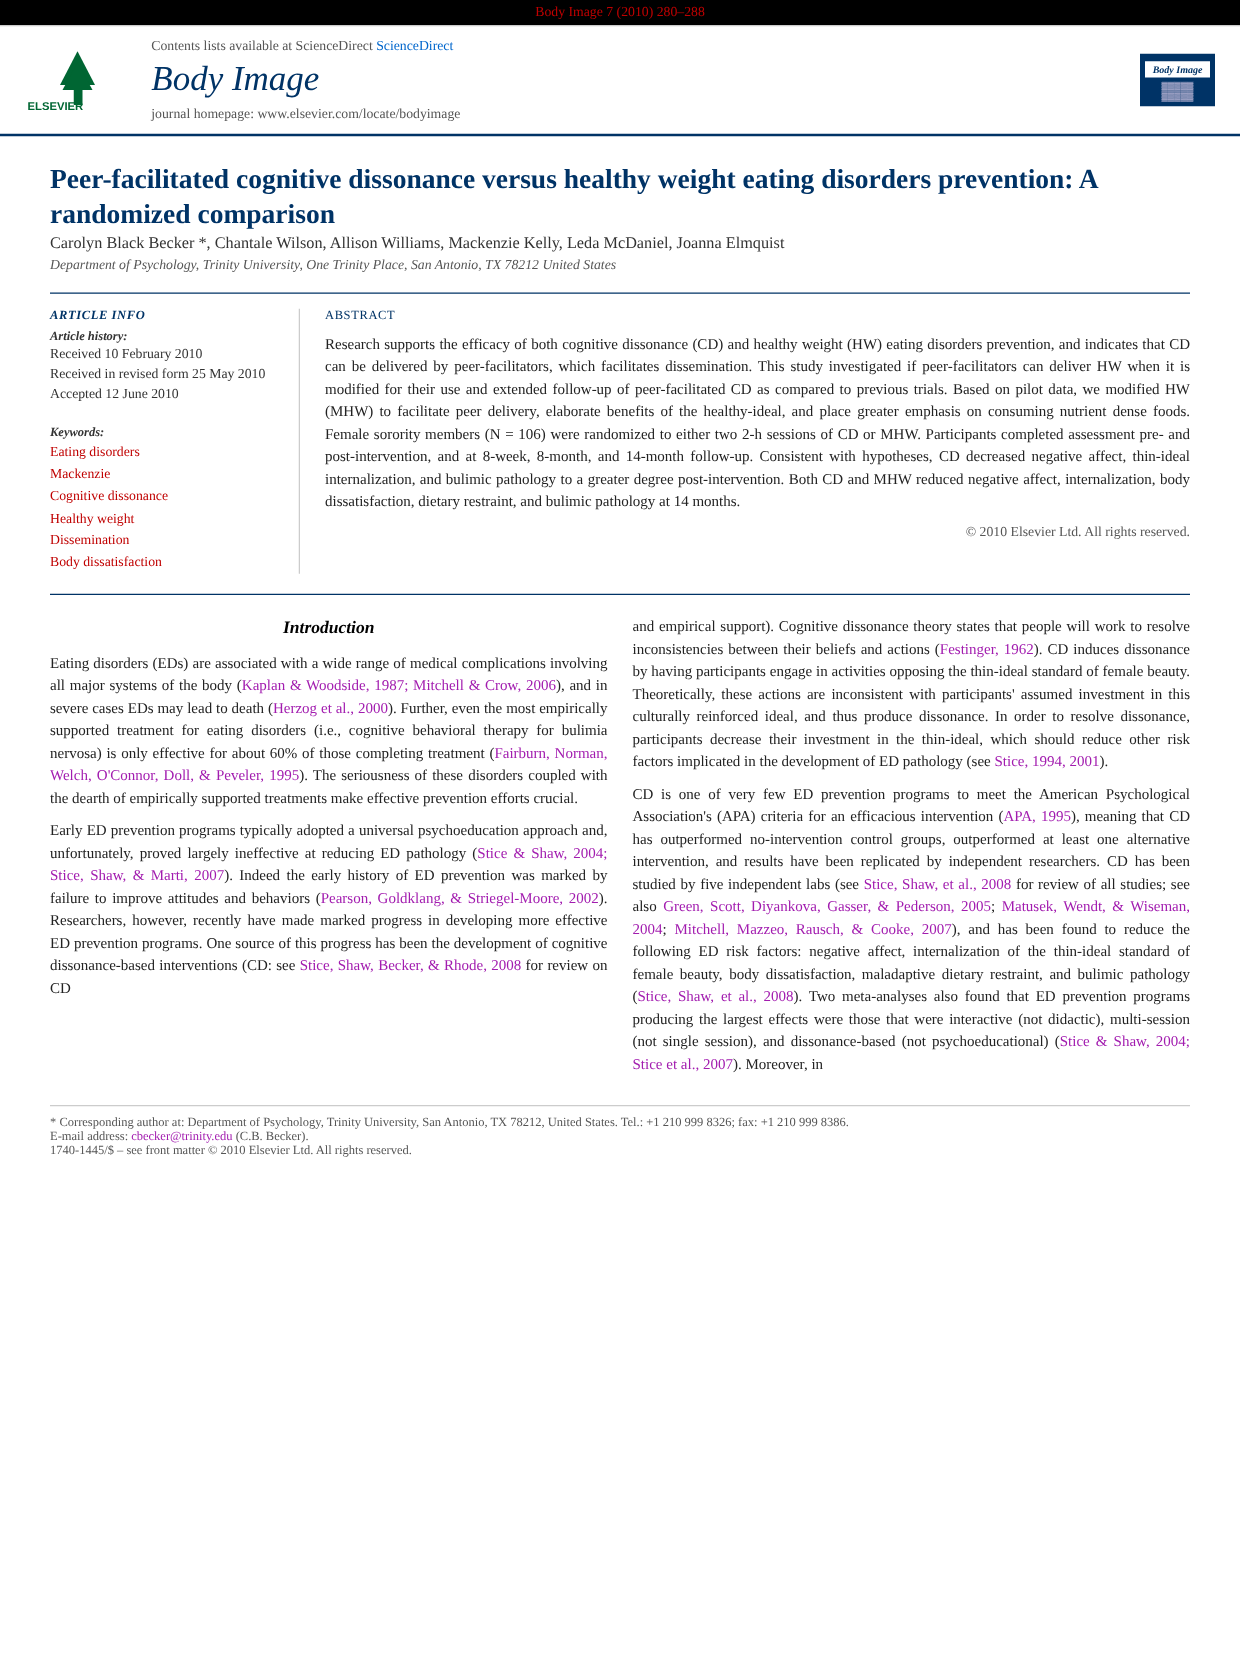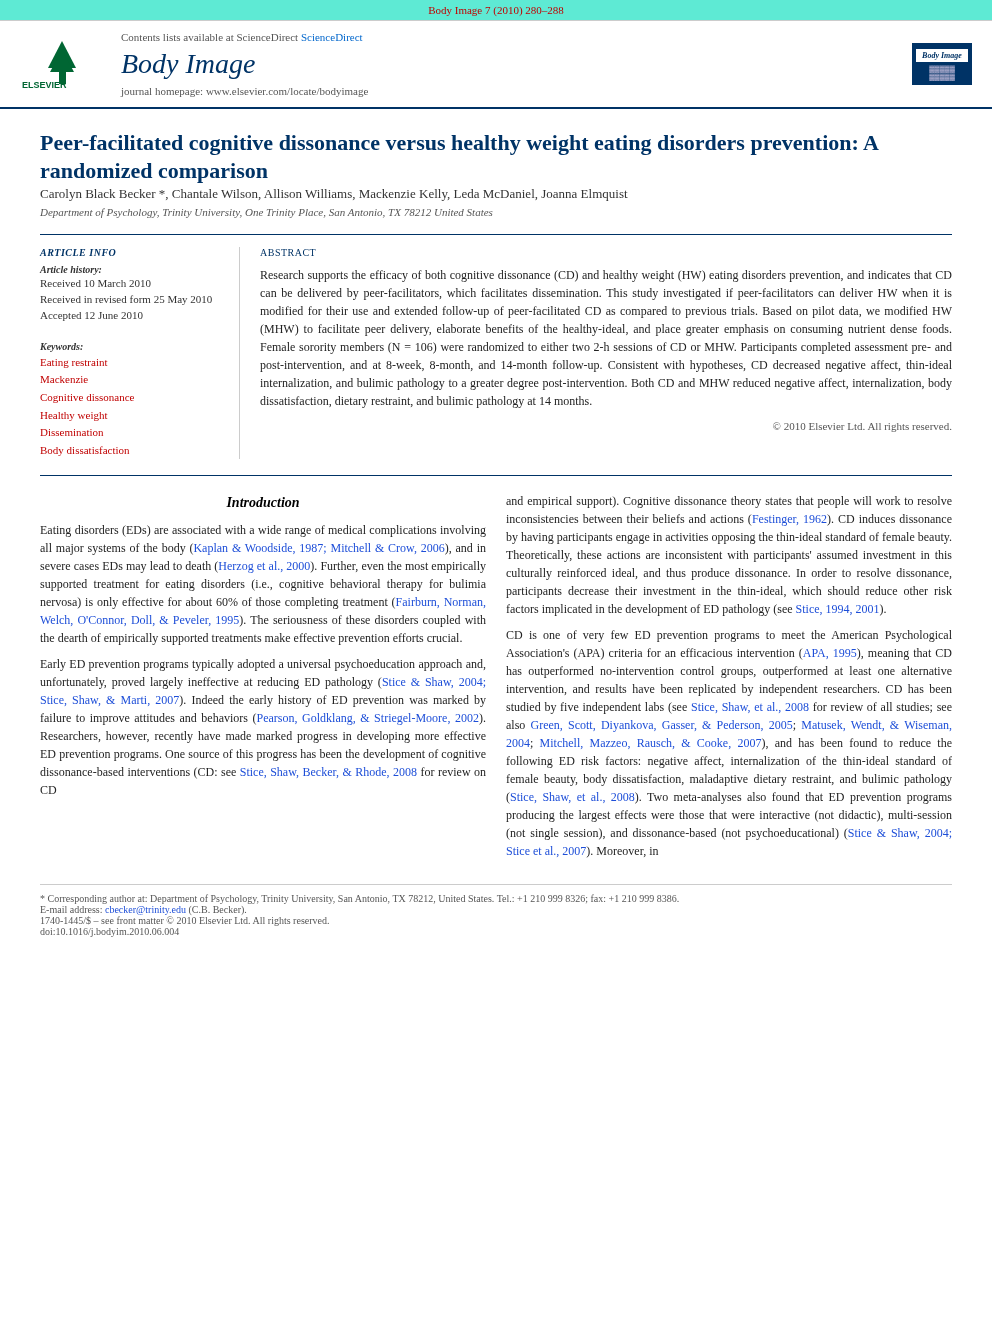--- a/index.html
+++ b/index.html
@@ -7,21 +7,21 @@
       font-family: 'Times New Roman', Times, serif;
       background: #fff;
       color: #000;
       font-size: 13px;
       width: 992px;
       min-height: 1323px;
     }
 
     
     .top-bar {
-      background: #5eead4;
+      background: #000000;
       text-align: center;
       padding: 4px 0;
       font-size: 11px;
       color: #c00000;
       border-bottom: 1px solid #ccc;
     }
 
     
     .journal-header {
       display: flex;
@@ -205,21 +205,21 @@
       color: #000;
       margin-bottom: 8px;
       text-align: center;
     }
 
     .body-col p {
       margin-bottom: 8px;
     }
 
     .body-col a, .ref-link {
-      color: #1d4ed8;
+      color: #a21caf;
       text-decoration: none;
     }
 
     
     .footnote-area {
       border-top: 1px solid #ccc;
       margin-top: 16px;
       padding-top: 8px;
       font-size: 10px;
       color: #555;
@@ -280,28 +280,28 @@
   </div>
 
   <div class="affiliation">Department of Psychology, Trinity University, One Trinity Place, San Antonio, TX 78212 United States</div>
 
   <div class="two-col">
 
     <div class="article-info">
       <div class="info-section-title">ARTICLE INFO</div>
 
       <div class="info-label">Article history:</div>
-      <div class="info-value">Received 10 March 2010</div>
+      <div class="info-value">Received 10 February 2010</div>
       <div class="info-value">Received in revised form 25 May 2010</div>
       <div class="info-value">Accepted 12 June 2010</div>
 
       <br>
       <div class="info-label">Keywords:</div>
       <div class="keywords-list">
-          <span class="kw">Eating restraint</span>
+          <span class="kw">Eating disorders</span>
           <span class="kw">Mackenzie</span>
           <span class="kw">Cognitive dissonance</span>
           <span class="kw">Healthy weight</span>
           <span class="kw">Dissemination</span>
           <span class="kw">Body dissatisfaction</span>
         </div>
     </div>
 
     <div class="abstract-col">
       <div class="abstract-title">ABSTRACT</div>
@@ -372,16 +372,15 @@
   </div>
 
   <div class="footnote-area">
     <div>* Corresponding author at: Department of Psychology, Trinity University, San Antonio, TX 78212, United States. Tel.: +1 210 999 8326; fax: +1 210 999 8386.</div>
     <div>
       <span>E-mail address: </span>
       <a class="ref-link">cbecker@trinity.edu</a>
       <span> (C.B. Becker).</span>
     </div>
     <div>1740-1445/$ – see front matter © 2010 Elsevier Ltd. All rights reserved.</div>
-    <div>doi:10.1016/j.bodyim.2010.06.004</div>
   </div>
 
 </div>
 
 </body></html>

